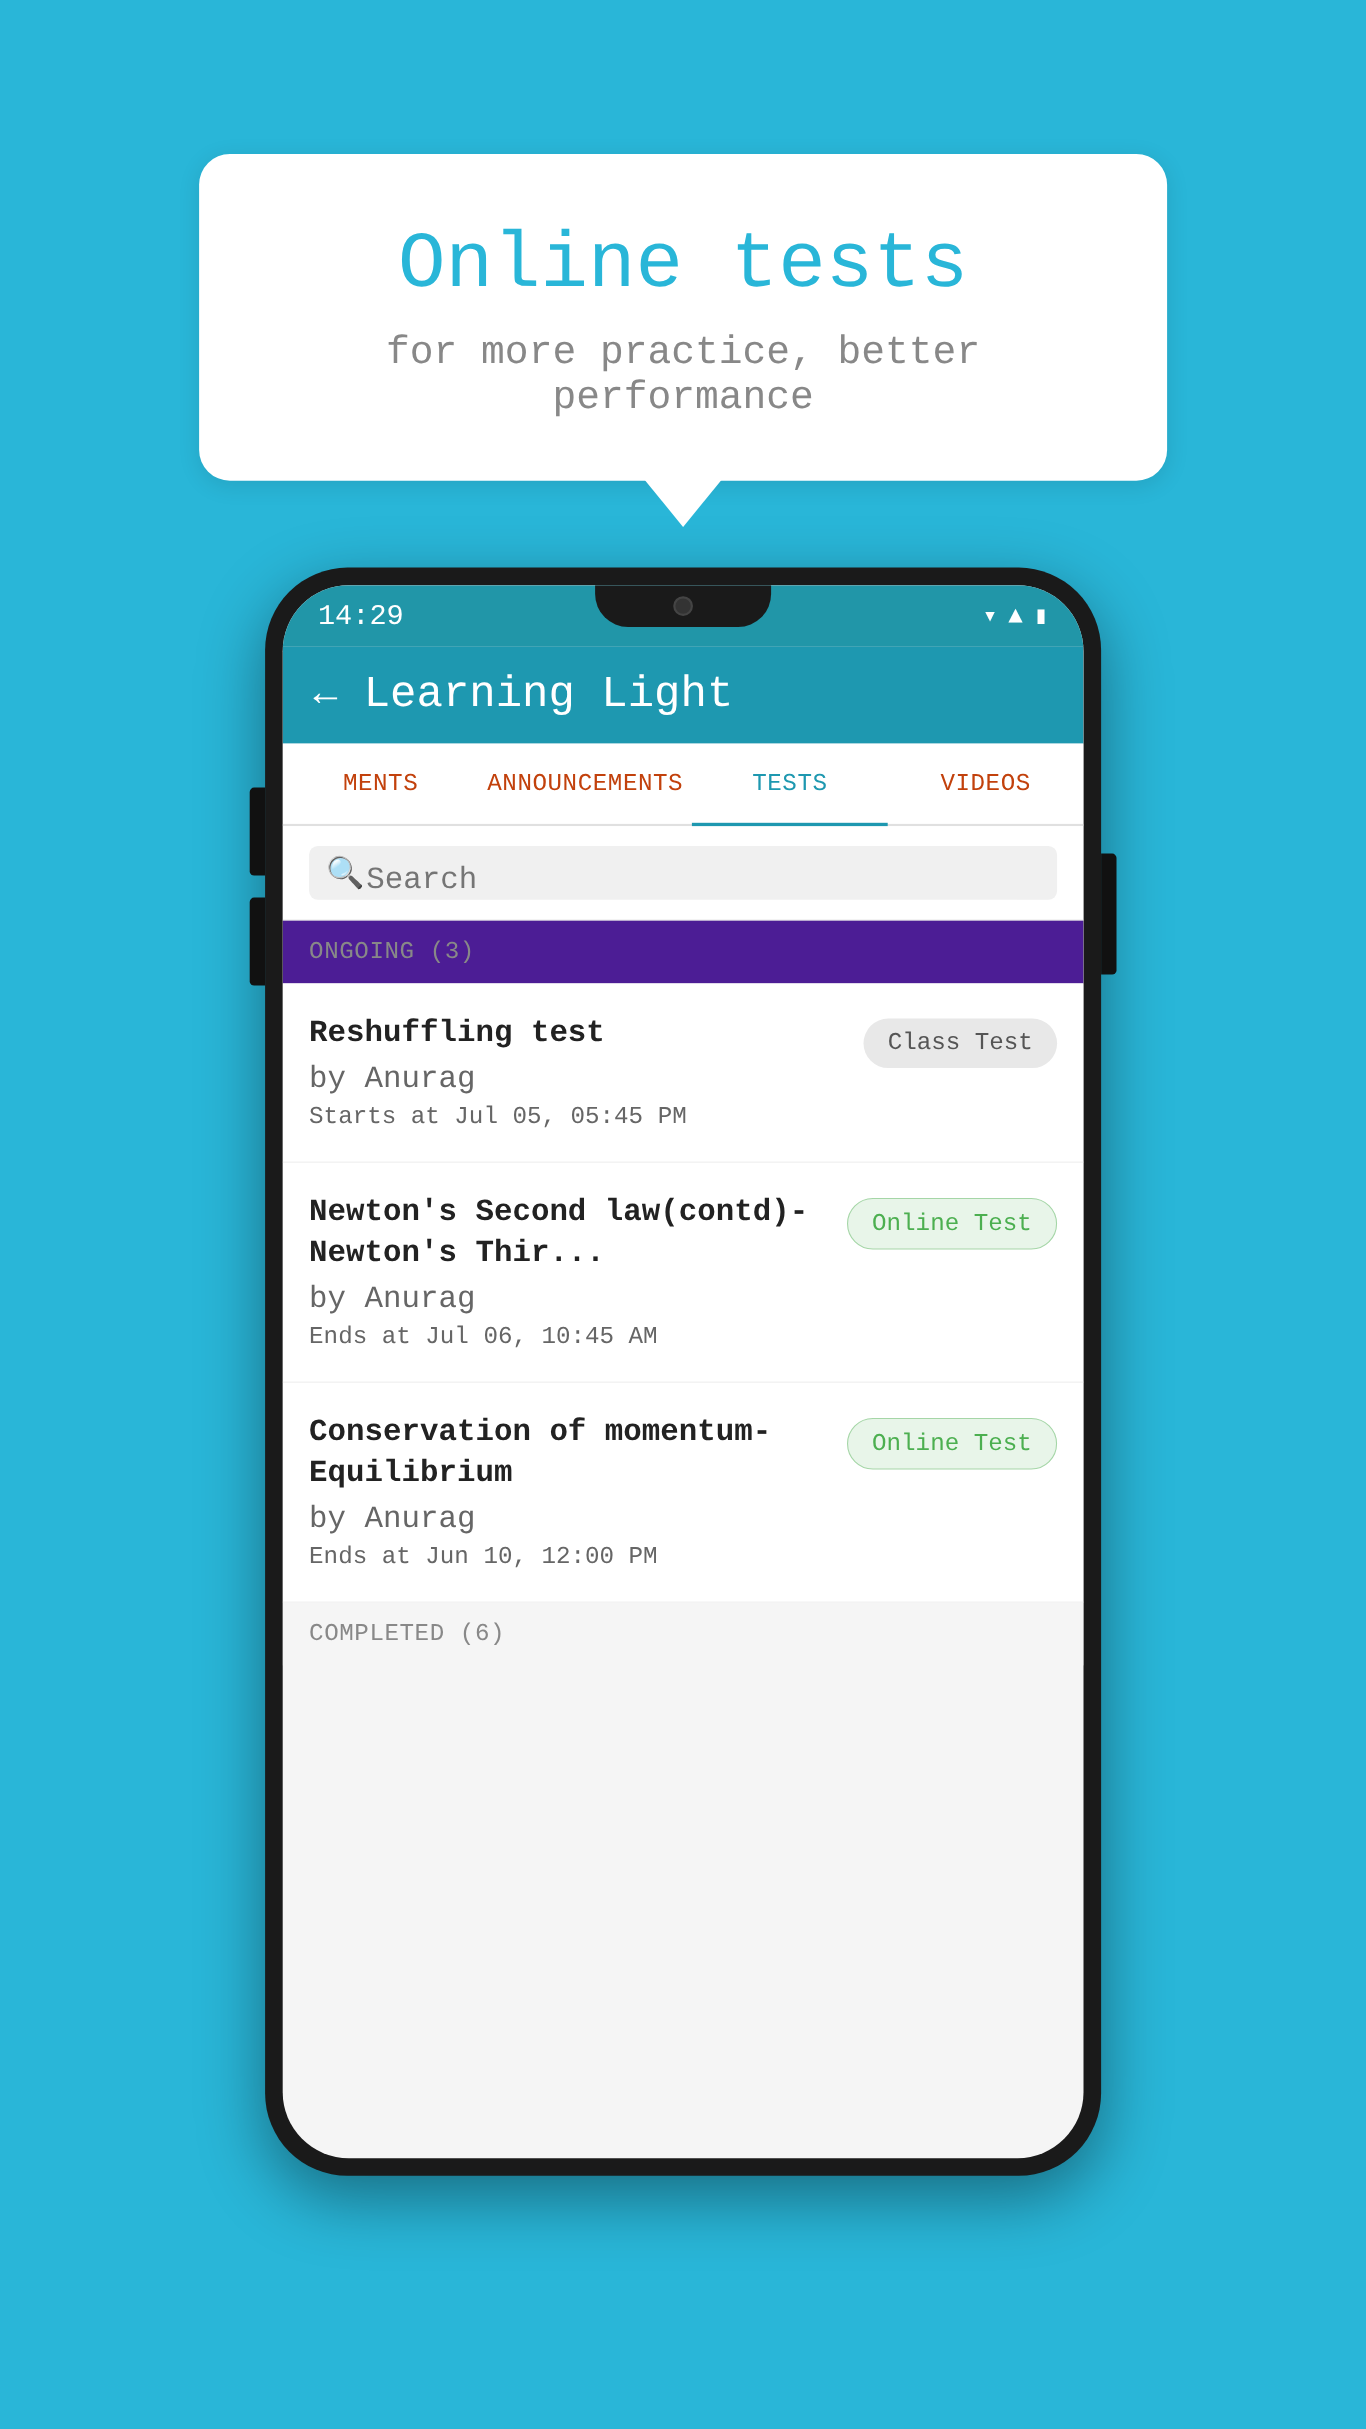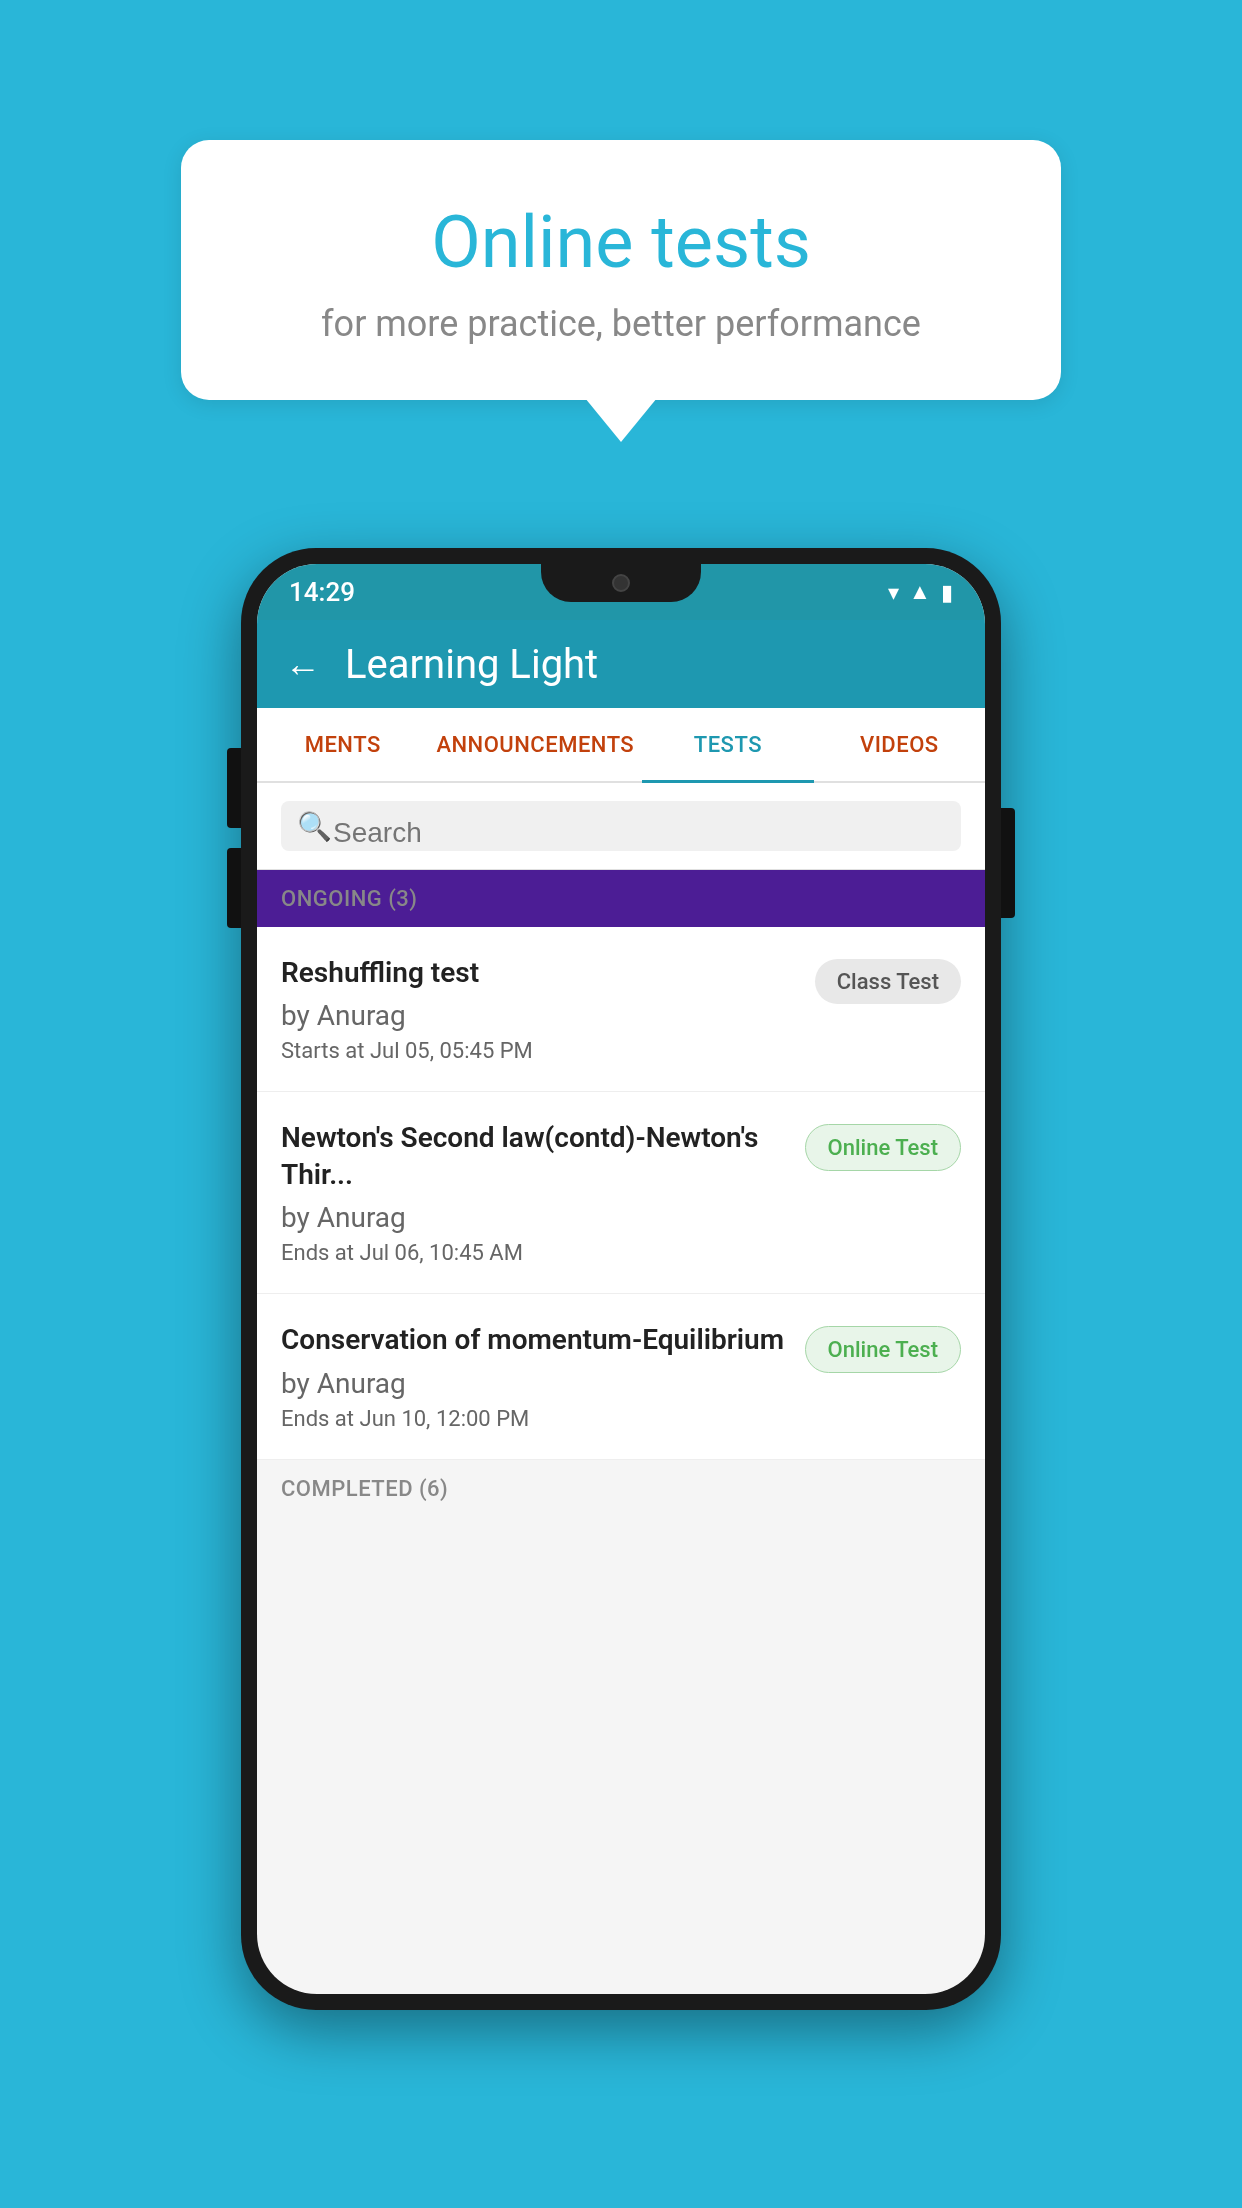--- a/index.html
+++ b/index.html
@@ -1,15 +1,15 @@
 <!DOCTYPE html>
 <html><head>
   <meta charset="utf-8">
   <style>
-    * { box-sizing: border-box; margin: 0; padding: 0; }
+    * { box-sizing: border-box; margin: 0; padding: 0; font-family: Liberation Mono, monospace; }
 
     body {
       width: 1242px;
       height: 2208px;
       background-color: #29b6d8;
       font-family: 'Roboto', Arial, sans-serif;
       overflow: hidden;
       position: relative;
     }
 
@@ -54,21 +54,21 @@
     .bubble-subtitle {
       text-align: center;
       color: #888;
       font-size: 36px;
       font-weight: 400;
     }
 
     
     .phone-container {
       position: absolute;
-      top: 548px;
+      top: 516px;
       left: 50%;
       transform: translateX(-50%);
       width: 760px;
     }
 
     .phone-outer {
       background: #1a1a1a;
       border-radius: 75px;
       padding: 16px;
       position: relative;

